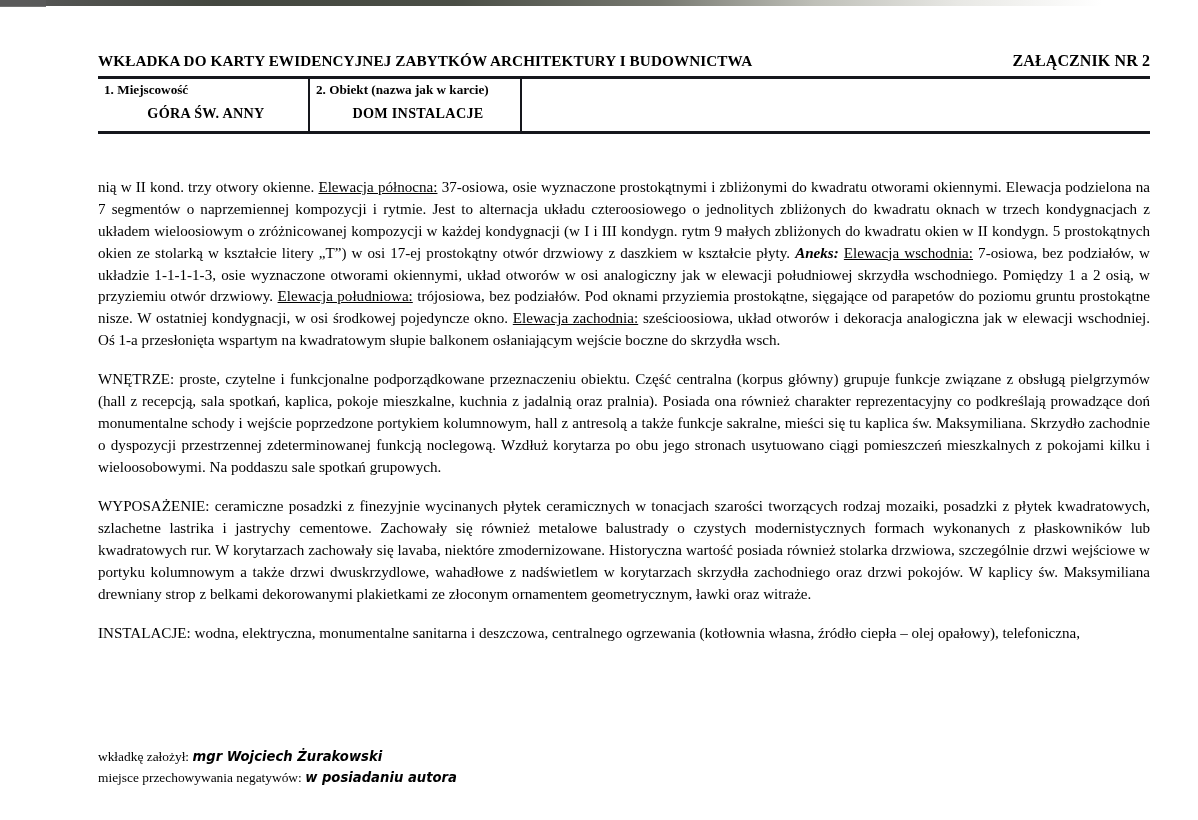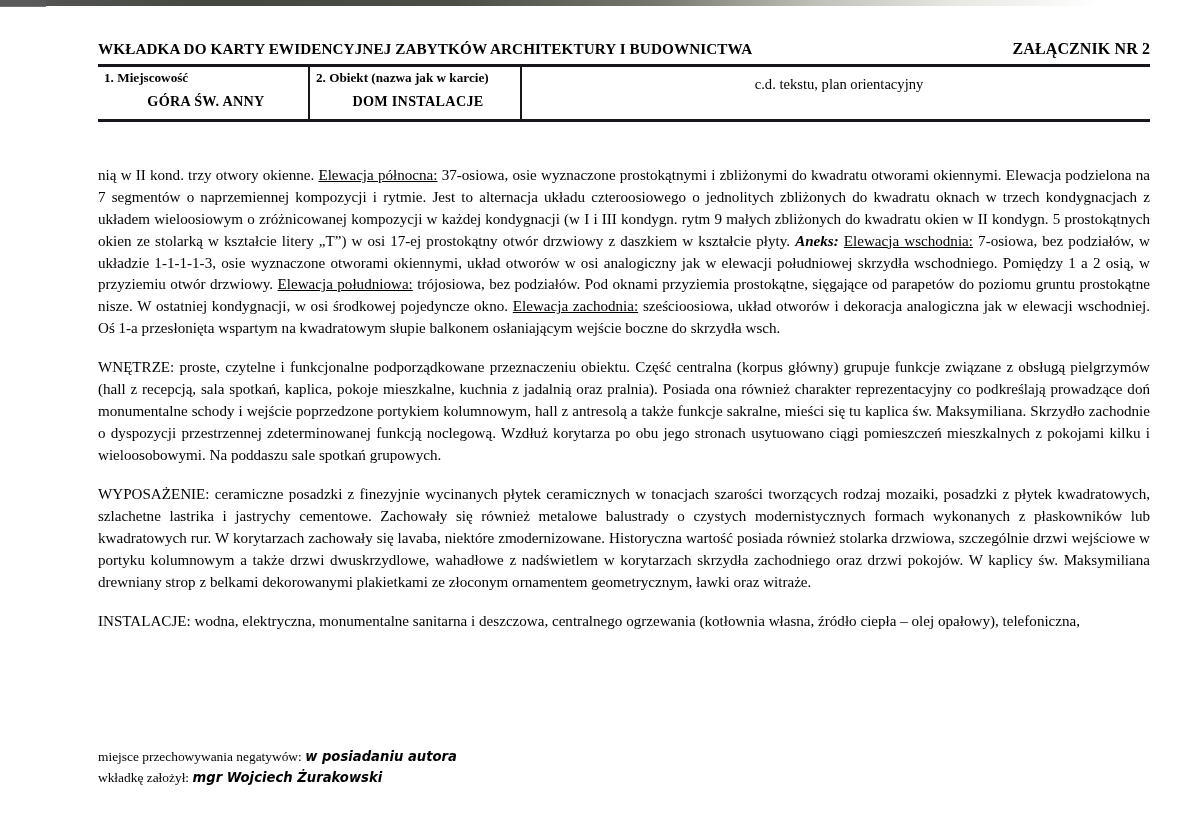--- a/index.html
+++ b/index.html
@@ -41,21 +41,21 @@
     top: 0; left: 0;
     width: 1198px;
     height: 820px;
     padding: 0;
     box-sizing: border-box;
   }
 
   .content {
     position: absolute;
     left: 98px;
-    top: 40px;
+    top: 52px;
     width: 1052px;
   }
 
   
   .doc-header {
     display: flex;
     align-items: baseline;
     justify-content: space-between;
     font-weight: bold;
     font-size: 15.2px;
@@ -168,41 +168,40 @@
         <div class="cell-label">1. Miejscowość</div>
         <div class="cell-value">GÓRA ŚW. ANNY</div>
       </div>
 
       <div class="info-cell cell-2">
         <div class="cell-label">2. Obiekt (nazwa jak w karcie)</div>
         <div class="cell-value">DOM  INSTALACJE</div>
       </div>
 
       <div class="info-cell cell-3">
-        <div class="cell-value">c.d. tekstu, plan orientacyjny</div>
       </div>
 
     </div>
 
     <div class="body-text">
 
       <p><span>nią w II kond. trzy otwory okienne. </span><span class="u">Elewacja północna:</span><span> 37-osiowa, osie wyznaczone prostokątnymi i zbliżonymi do kwadratu otworami okiennymi. Elewacja podzielona na 7 segmentów o naprzemiennej kompozycji i rytmie. Jest to alternacja układu czteroosiowego o jednolitych zbliżonych do kwadratu oknach w trzech kondygnacjach z układem wieloosiowym o zróżnicowanej kompozycji w każdej kondygnacji (w I i III kondygn. rytm 9 małych zbliżonych do kwadratu okien w II kondygn. 5 prostokątnych okien ze stolarką w kształcie litery „T”) w osi 17-ej prostokątny otwór drzwiowy z daszkiem w kształcie płyty. </span><span class="bi">Aneks:</span><span> </span><span class="u">Elewacja wschodnia:</span><span> 7-osiowa, bez podziałów, w układzie 1-1-1-1-3, osie wyznaczone otworami okiennymi, układ otworów w osi analogiczny jak w elewacji południowej skrzydła wschodniego. Pomiędzy 1 a 2 osią, w przyziemiu otwór drzwiowy. </span><span class="u">Elewacja południowa:</span><span> trójosiowa, bez podziałów. Pod oknami przyziemia prostokątne, sięgające od parapetów do poziomu gruntu prostokątne nisze. W ostatniej kondygnacji, w osi środkowej pojedyncze okno. </span><span class="u">Elewacja zachodnia:</span><span> sześcioosiowa, układ otworów i dekoracja analogiczna jak w elewacji wschodniej. Oś 1-a przesłonięta wspartym na kwadratowym słupie balkonem osłaniającym wejście boczne do skrzydła wsch.</span></p>
 
       <p>WNĘTRZE: proste, czytelne i funkcjonalne podporządkowane przeznaczeniu obiektu. Część centralna (korpus główny) grupuje funkcje związane z obsługą pielgrzymów (hall z recepcją, sala spotkań, kaplica, pokoje mieszkalne, kuchnia z jadalnią oraz pralnia). Posiada ona również charakter reprezentacyjny co podkreślają prowadzące doń monumentalne schody i wejście poprzedzone portykiem kolumnowym, hall z antresolą a także funkcje sakralne, mieści się tu kaplica św. Maksymiliana. Skrzydło zachodnie o dyspozycji przestrzennej zdeterminowanej funkcją noclegową. Wzdłuż korytarza po obu jego stronach usytuowano ciągi pomieszczeń mieszkalnych z pokojami kilku i wieloosobowymi. Na poddaszu sale spotkań grupowych.</p>
 
       <p>WYPOSAŻENIE: ceramiczne posadzki z finezyjnie wycinanych płytek ceramicznych w tonacjach szarości tworzących rodzaj mozaiki, posadzki z płytek kwadratowych, szlachetne lastrika i jastrychy cementowe. Zachowały się również metalowe balustrady o czystych modernistycznych formach wykonanych z płaskowników lub kwadratowych rur. W korytarzach zachowały się lavaba, niektóre zmodernizowane. Historyczna wartość posiada również stolarka drzwiowa, szczególnie drzwi wejściowe w portyku kolumnowym a także drzwi dwuskrzydlowe, wahadłowe z nadświetlem w korytarzach skrzydła zachodniego oraz drzwi pokojów. W kaplicy św. Maksymiliana drewniany strop z belkami dekorowanymi plakietkami ze złoconym ornamentem geometrycznym, ławki  oraz witraże.</p>
 
       <p>INSTALACJE: wodna, elektryczna, monumentalne sanitarna i deszczowa, centralnego ogrzewania (kotłownia własna, źródło ciepła – olej opałowy), telefoniczna,</p>
 
     </div>
 
   </div>
 
   <div class="doc-footer">
+    <div class="line"><span>wkładkę założył:</span>
+      <span class="hand">mgr Wojciech Żurakowski</span>
+    </div>
     <div class="line"><span>miejsce przechowywania negatywów:</span>
       <span class="hand">w posiadaniu autora</span>
     </div>
-    <div class="line"><span>wkładkę założył:</span>
-      <span class="hand">mgr Wojciech Żurakowski</span>
-    </div>
   </div>
 
 </div>
 
 </body></html>

